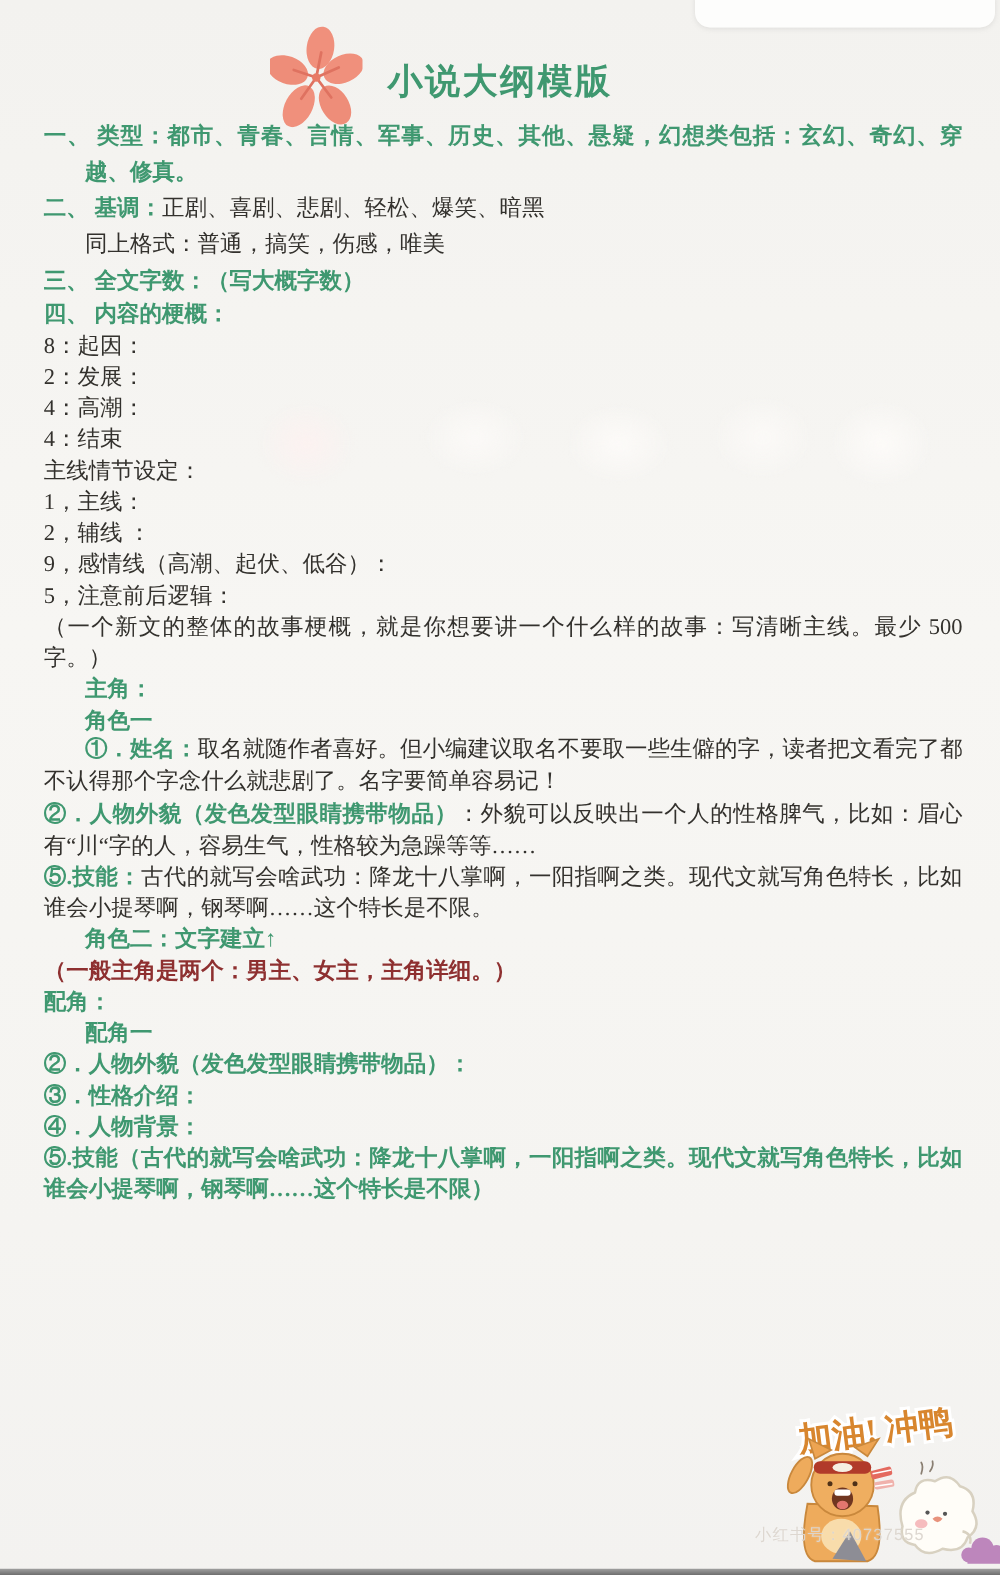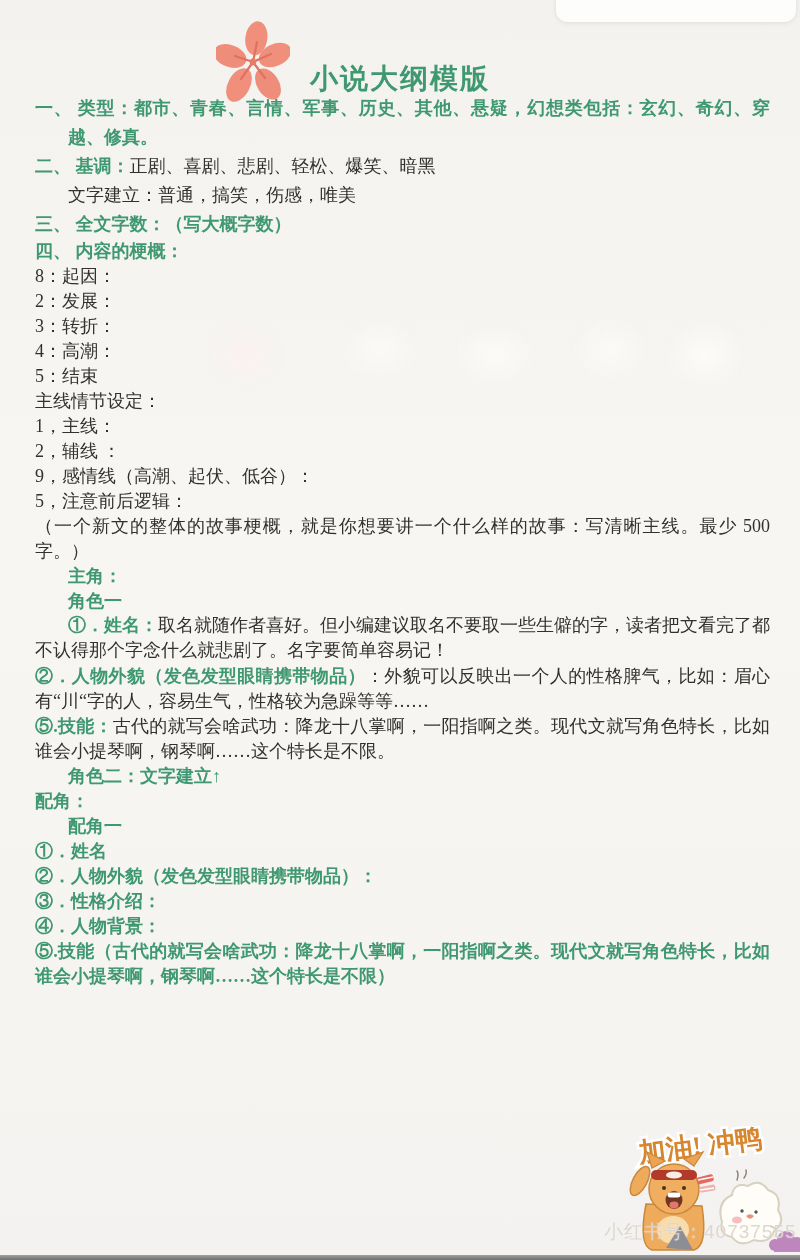--- a/index.html
+++ b/index.html
@@ -13,21 +13,21 @@
     position: relative; width: 800px; height: 1260px; overflow: hidden;
     background: linear-gradient(180deg, #f3f2ef 0%, #f7f6f3 40%, #f5f4f1 78%, #f3f2f0 100%);
   }
   
   .top-card {
     position: absolute; left: 556px; top: -12px; width: 240px; height: 34px;
     background: rgba(253,253,252,.95); border-radius: 12px;
     box-shadow: 0 1px 4px rgba(160,160,160,.25); filter: blur(.4px);
   }
   .title {
-    position: absolute; top: 60px; left: 0; width: 800px; text-align: center;
+    position: absolute; top: 46px; left: 0; width: 800px; text-align: center;
     font-size: 28px; font-weight: bold; color: #3f9870; letter-spacing: 2px;
   }
   .flower { position: absolute; left: 216px; top: 20px; }
   
   .wm-center {
     position: absolute; left: 185px; top: 295px; width: 570px; height: 115px;
     background:
       radial-gradient(ellipse 55px 48px at 60px 60px,  rgba(252,241,240,.95), transparent 70%),
       radial-gradient(ellipse 60px 45px at 195px 55px, rgba(252,250,248,.9),  transparent 70%),
       radial-gradient(ellipse 62px 46px at 310px 60px, rgba(253,251,249,.9),  transparent 70%),
@@ -45,21 +45,21 @@
   .green { color: #3f9870; font-weight: bold; }
   .red   { color: #8e3030; font-weight: bold; }
   .hang  { padding-left: 33px; text-indent: -33px; }  
   .ind   { padding-left: 33px; }                      
   .find  { text-indent: 33px; font-family: Liberation Mono, monospace; }                       
   .gap-md { margin-top: 24px; }
   .gap-lg { margin-top: 26px; }
   .footer-sticker { position: absolute; right: -8px; bottom: 2px; z-index: 4; }
   .wm-bottom {
     position: absolute; left: 604px; top: 1219px; z-index: 5;
-    font-size: 19px; letter-spacing: 1px; color: rgba(219,213,205,.95);
+    font-size: 13px; letter-spacing: 1px; color: rgba(219,213,205,.95);
     font-family: "Liberation Sans", sans-serif; white-space: nowrap;
     text-shadow: 0 0 2px rgba(255,255,255,.4);
   }
   .bottom-strip {
     position: absolute; left: 0; bottom: 0; width: 800px; height: 5px; z-index: 6;
     background: linear-gradient(180deg, #a0a0a0, #6e6e6e);
   }
 </style>
 </head>
 <body>
@@ -84,46 +84,45 @@
 
   <div class="title">小说大纲模版</div>
 
   <div class="wm-center"></div>
 
   <div class="content">
 
     <div class="top-sec">
       <p class="hang"><span class="green">一、 类型：</span><span class="green">都市、青春、言情、军事、历史、其他、悬疑，幻想类包括：玄幻、奇幻、穿越、修真。</span></p>
       <p class="hang"><span class="green">二、 基调：</span><span>正剧、喜剧、悲剧、轻松、爆笑、暗黑</span></p>
-      <p class="ind">文字建立：普通，搞笑，伤感，唯美</p>
+      <p class="ind">同上格式：普通，搞笑，伤感，唯美</p>
       <p class="hang"><span class="green">三、 全文字数：（写大概字数）</span></p>
     </div>
 
     <p class="green gap-md">四、 内容的梗概：</p>
     <p>8：起因：</p>
     <p>2：发展：</p>
-    <p>3：转折：</p>
     <p>4：高潮：</p>
-    <p>5：结束</p>
+    <p>4：结束</p>
     <p>主线情节设定：</p>
     <p>1，主线：</p>
     <p>2，辅线 ：</p>
     <p>9，感情线（高潮、起伏、低谷）：</p>
     <p>5，注意前后逻辑：</p>
     <p>（一个新文的整体的故事梗概，就是你想要讲一个什么样的故事：写清晰主线。最少 500 字。）</p>
 
     <p class="green ind">主角：</p>
     <p class="green ind">角色一</p>
     <p class="find"><span class="green">①．姓名：</span><span>取名就随作者喜好。但小编建议取名不要取一些生僻的字，读者把文看完了都不认得那个字念什么就悲剧了。名字要简单容易记！</span></p>
     <p><span class="green">②．人物外貌（发色发型眼睛携带物品）</span><span>：外貌可以反映出一个人的性格脾气，比如：眉心有“川“字的人，容易生气，性格较为急躁等等……</span></p>
     <p><span class="green">⑤.技能：</span><span>古代的就写会啥武功：降龙十八掌啊，一阳指啊之类。现代文就写角色特长，比如谁会小提琴啊，钢琴啊……这个特长是不限。</span></p>
     <p class="green ind">角色二：文字建立↑</p>
+    <p class="red">（一般主角是两个：男主、女主，主角详细。）</p>
     <p class="green">配角：</p>
     <p class="green ind">配角一</p>
-    <p class="green">①．姓名</p>
     <p class="green">②．人物外貌（发色发型眼睛携带物品）：</p>
     <p class="green">③．性格介绍：</p>
     <p class="green">④．人物背景：</p>
     <p class="green">⑤.技能（古代的就写会啥武功：降龙十八掌啊，一阳指啊之类。现代文就写角色特长，比如谁会小提琴啊，钢琴啊……这个特长是不限）</p>
   </div>
 
   <div class="footer-sticker">
     <svg width="218" height="128" viewBox="0 0 218 128">
 
       <text x="50" y="36" transform="rotate(-7 50 36)" font-size="27" font-weight="bold" fill="#d8862e" stroke="#ffffff" stroke-width="5" paint-order="stroke">加油! 冲鸭</text>

